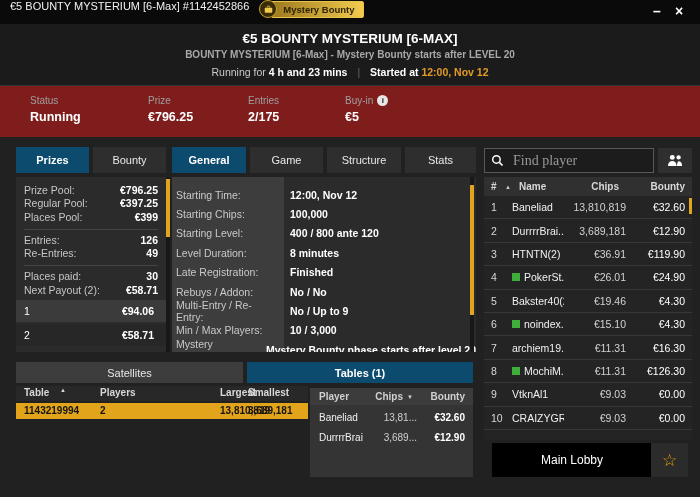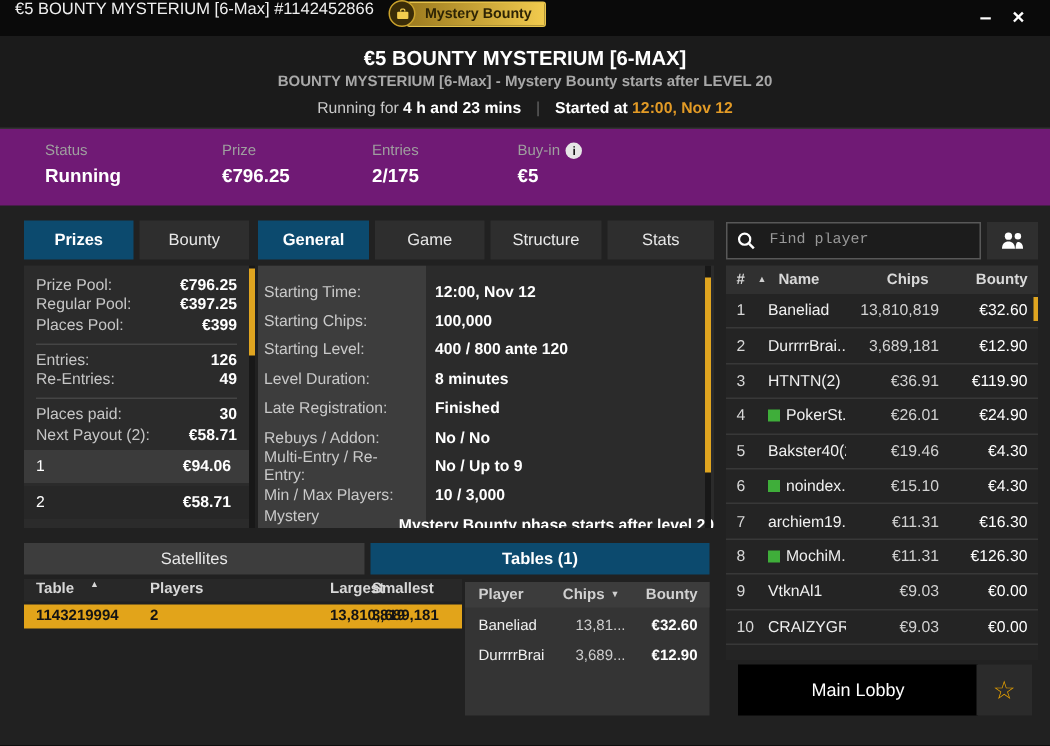--- a/index.html
+++ b/index.html
@@ -22,21 +22,21 @@
   
   .header{position:absolute;left:0;top:24px;width:700px;height:62px;background:#1b1b1b;
     text-align:center;border-bottom:1px solid #323232;box-sizing:border-box;}
   .h-title{padding-top:7px;font-size:13.5px;font-weight:bold;color:#fff;}
   .h-sub{margin-top:3px;font-size:10px;font-weight:bold;color:#a8a8a8;}
   .h-line3{margin-top:6px;font-size:10.5px;color:#c9c9c9;}
   .h-line3 .w{color:#fff;font-weight:bold;}
   .h-line3 .sep{color:#666;margin:0 7px;}
   .h-line3 .time{color:#e39b26;font-weight:bold;}
   
-  .statusbar{position:absolute;left:0;top:86px;width:700px;height:51px;background:#701a75;}
+  .statusbar{position:absolute;left:0;top:86px;width:700px;height:51px;background:#7f1d1d;}
   .st-item{position:absolute;top:9px;}
   .st-label{font-size:10px;color:#9f9f9f;display:flex;align-items:center;gap:4px;}
   .st-value{margin-top:4px;font-size:12.5px;font-weight:bold;color:#fff;}
   .info-i{display:inline-flex;width:11px;height:11px;border-radius:50%;background:#e6e6e6;
     color:#141414;font-size:8px;font-weight:bold;align-items:center;justify-content:center;font-style:normal;}
   
   .tab{position:absolute;top:147px;height:26px;display:flex;align-items:center;justify-content:center;
     font-size:11px;color:#e8e8e8;background:#2e2e2e;cursor:pointer;box-sizing:border-box;}
   .tab.active{background:#0c4a6e;color:#fff;font-weight:bold;}
   
@@ -58,21 +58,21 @@
   .mid-rows{position:relative;padding-top:8px;}
   .mid-row{display:flex;height:19.4px;align-items:center;font-size:10.5px;}
   .mid-row .k{width:102px;padding-left:4px;box-sizing:border-box;color:#c9c9c9;}
   .mid-row .v{padding-left:16px;color:#fff;font-weight:bold;white-space:nowrap;}
   .mid-scroll{position:absolute;right:2px;top:0;width:4px;height:175px;background:#181818;}
   .mid-thumb{position:absolute;right:2px;top:8px;width:4px;height:130px;background:#e0a520;}
   
   .search-box{position:absolute;left:484px;top:148px;width:170px;height:25px;background:#1c1c1c;
     border:1px solid #585858;box-sizing:border-box;display:flex;align-items:center;padding:0 6px;gap:7px;}
   .search-box input{flex:1;background:transparent;border:none;outline:none;color:#ddd;
-    font-size:10px;font-family:Liberation Mono, monospace;}
+    font-size:14px;font-family:Liberation Serif, serif;}
   .search-box input::placeholder{color:#999;}
   .people-btn{position:absolute;left:658px;top:148px;width:34px;height:25px;background:#2f2f2f;
     display:flex;align-items:center;justify-content:center;cursor:pointer;}
   .pl-header{position:absolute;left:484px;top:177px;width:208px;height:19px;background:#303030;
     display:flex;align-items:center;font-size:10px;color:#d8d8d8;font-weight:bold;box-sizing:border-box;}
   .pl-header .c-rank{width:14px;padding-left:7px;}
   .pl-header .c-arrow{width:14px;font-size:6px;color:#cfcfcf;}
   .pl-header .c-name{flex:1;}
   .pl-header .c-chips{width:62px;text-align:right;}
   .pl-header .c-bounty{width:66px;text-align:right;padding-right:7px;}

